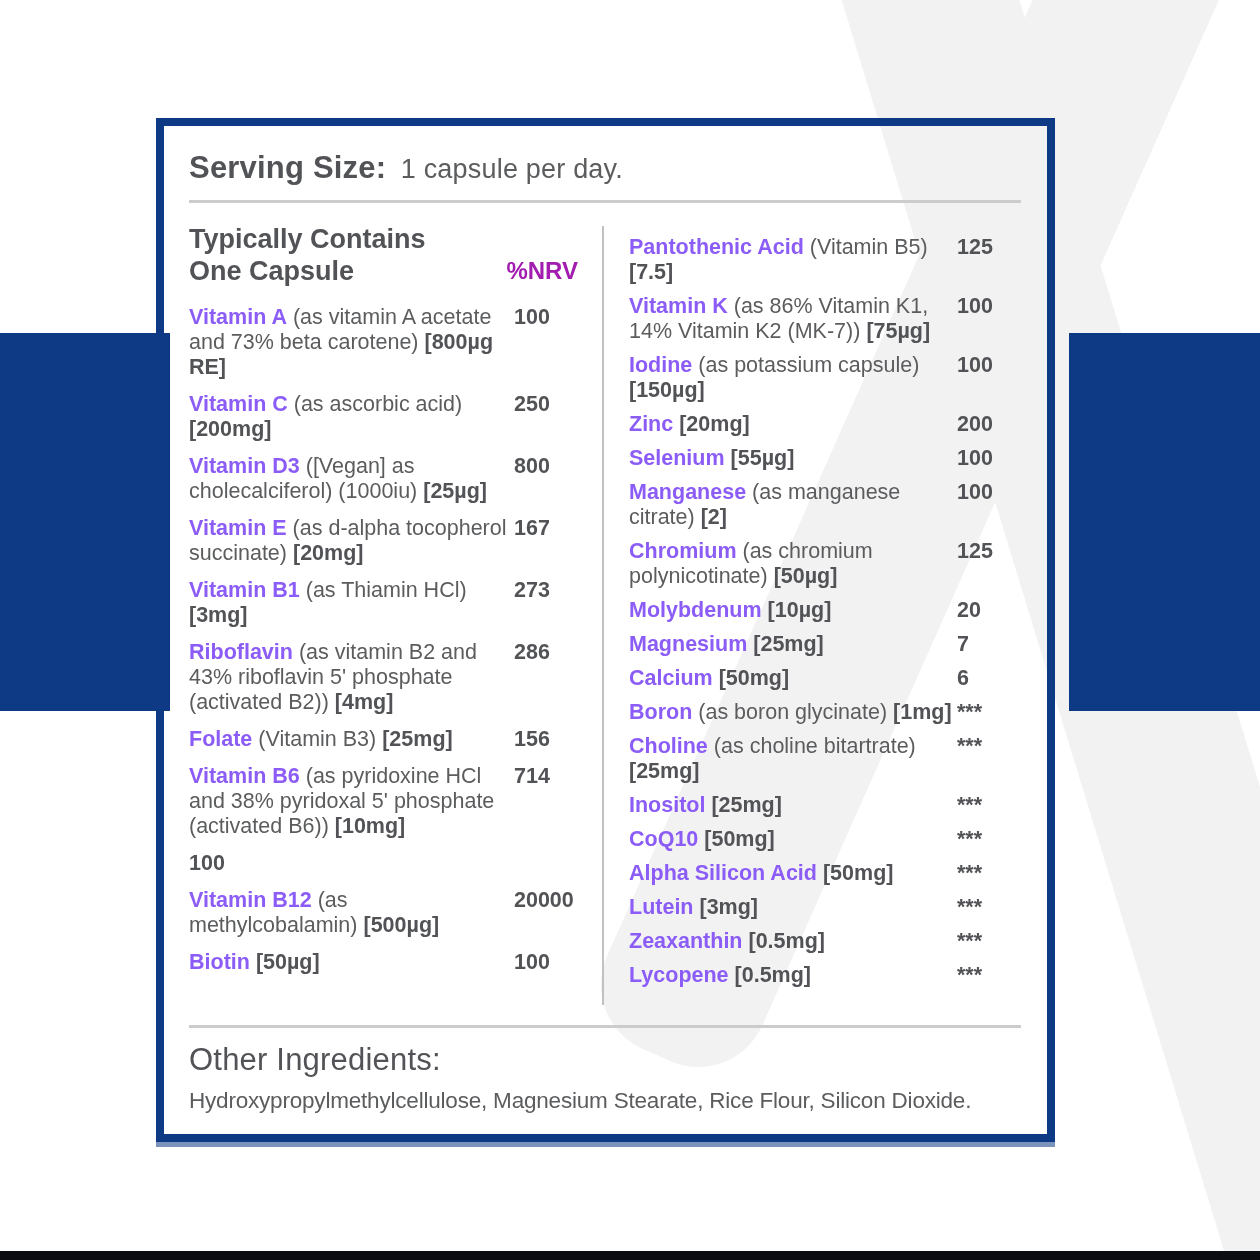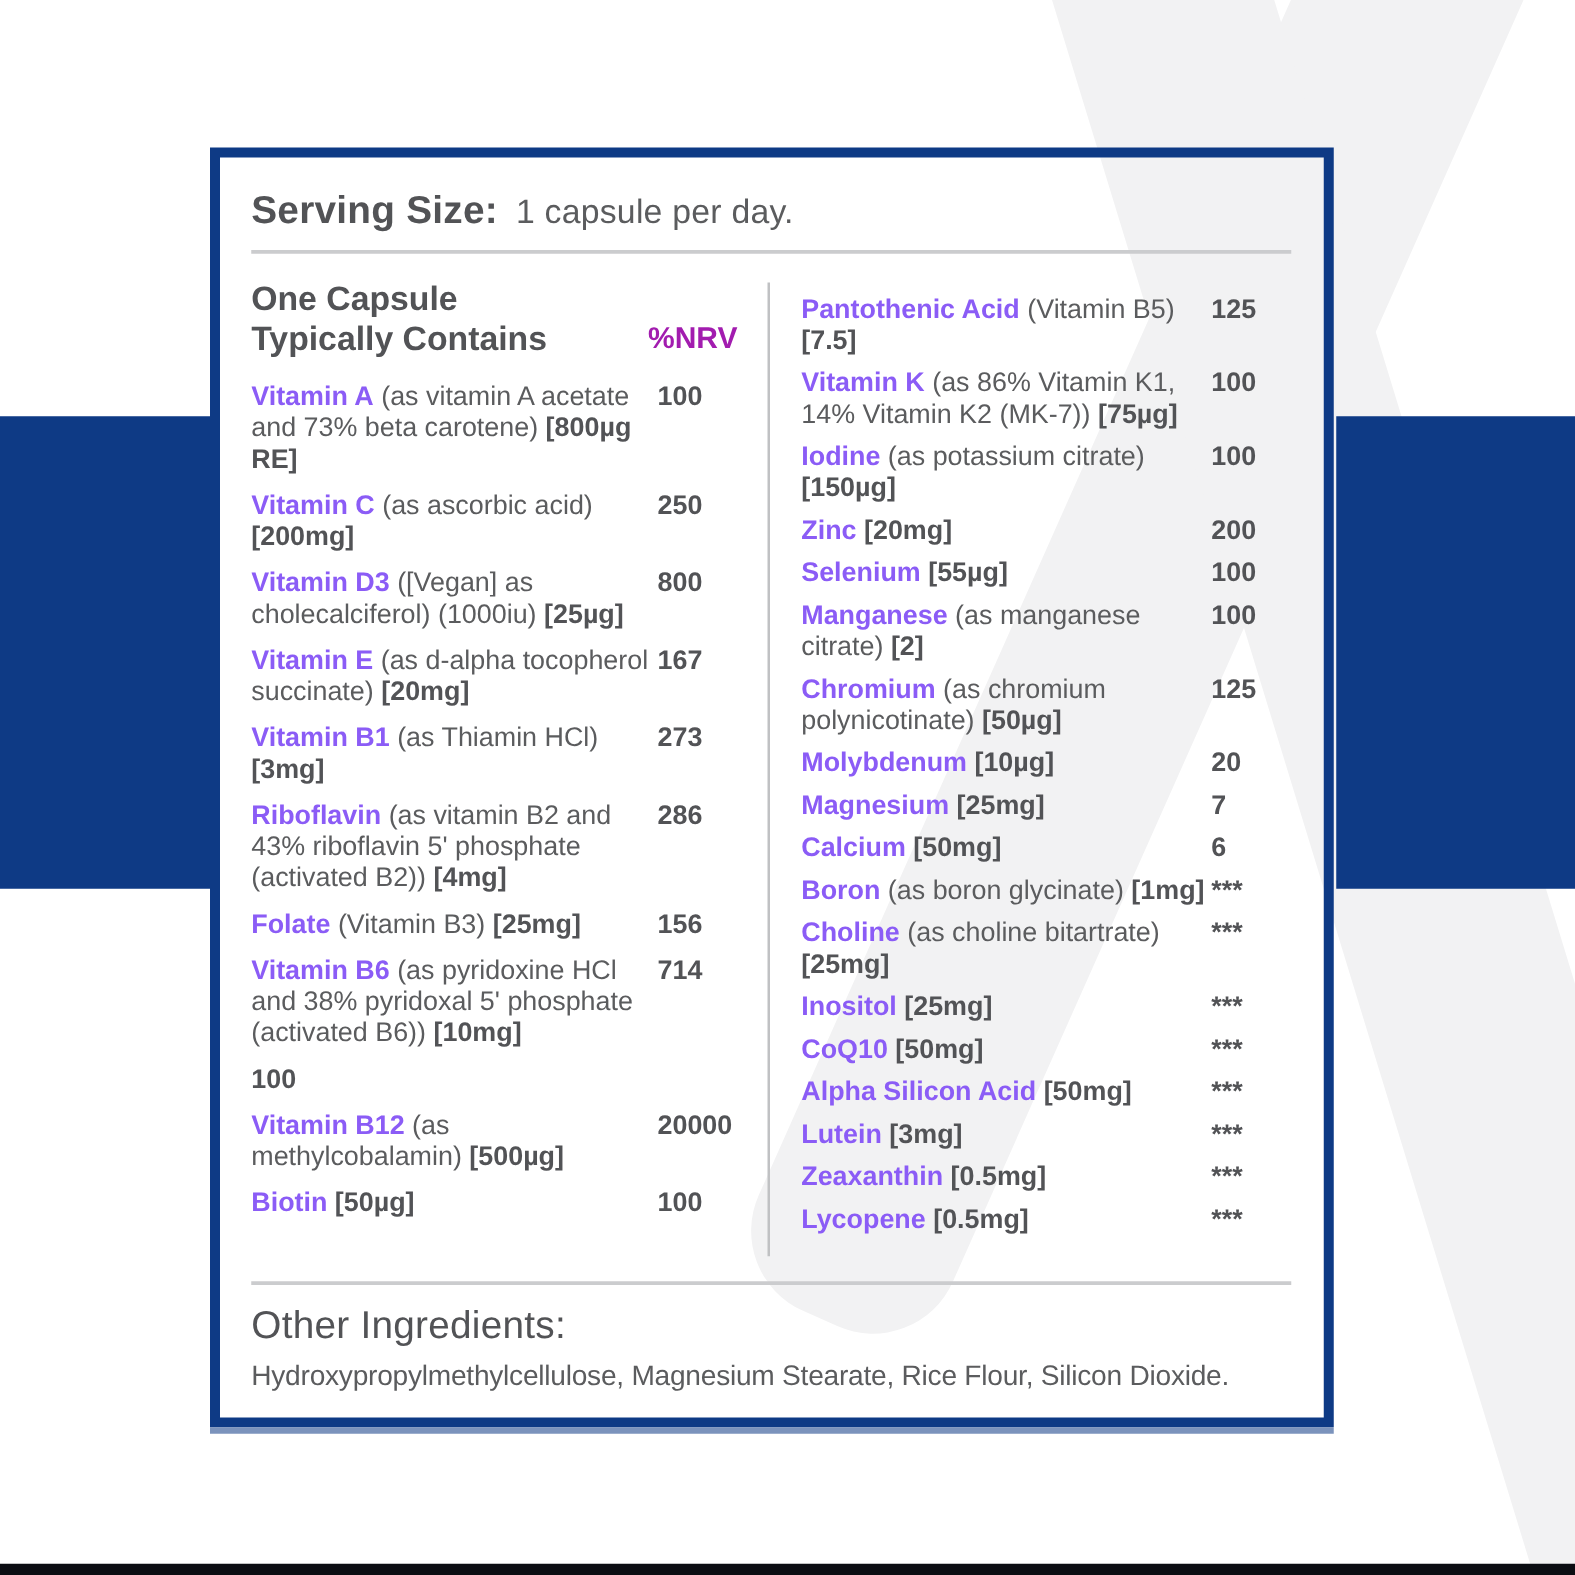--- a/index.html
+++ b/index.html
@@ -11,21 +11,21 @@
   
   .watermark{position:absolute;left:0;top:0;width:1260px;height:1260px;z-index:0;}
   
   .band{position:absolute;top:333px;height:378px;background:var(--navy,#0e3a85);z-index:2;}
   .band-left{left:0;width:170px;}
   .band-right{left:1069px;width:191px;}
   
   .bottom-bar{position:absolute;left:0;top:1251px;width:1260px;height:9px;background:var(--strip,#0b0d12);z-index:2;}
   
   .label-box{
-    position:absolute;left:168px;top:118px;width:899px;height:1024px;z-index:3;
+    position:absolute;left:156px;top:118px;width:899px;height:1024px;z-index:3;
     border:8px solid var(--navy,#0e3a85);box-sizing:border-box;
     box-shadow:0 5px 0 rgba(14,58,133,.55);
     display:flex;flex-direction:column;
     padding:0 26px 0 25px;
   }
   .serving{padding:24px 0 14px 0;flex:0 0 auto;}
   .serving .s-label{font-weight:bold;font-size:31px;color:#525356;letter-spacing:.2px;}
   .serving .s-value{font-size:27px;color:#5b5c5e;margin-left:10px;letter-spacing:.2px;}
   .top-rule{height:3px;background:var(--rule,#cbccce);flex:0 0 auto;}
   .cols{display:flex;flex:1 1 auto;overflow:hidden;padding-top:20px;}
@@ -68,22 +68,22 @@
       <span class="s-label">Serving Size:</span>
       <span class="s-value">1 capsule per day.</span>
     </div>
 
     <div class="top-rule"></div>
 
     <div class="cols">
       <div class="col-left">
         <div class="col-header">
           <div class="hdr-lines">
+            <div>Typically Contains</div>
             <div>One Capsule</div>
-            <div>Typically Contains</div>
           </div>
           <div class="hdr-nrv">%NRV</div>
         </div>
         <div id="rows-left">
             <div class="row">
               <div class="row-text"><span class="nm">Vitamin A</span> <span class="ds">(as vitamin A acetate and 73% beta carotene)</span> <span class="am">[800µg RE]</span></div>
               <div class="row-val">100</div>
             </div>
             <div class="row">
               <div class="row-text"><span class="nm">Vitamin C</span> <span class="ds">(as ascorbic acid)</span> <span class="am">[200mg]</span></div>
@@ -131,21 +131,21 @@
         <div id="rows-right">
             <div class="row">
               <div class="row-text"><span class="nm">Pantothenic Acid</span> <span class="ds">(Vitamin B5)</span> <span class="am">[7.5]</span></div>
               <div class="row-val">125</div>
             </div>
             <div class="row">
               <div class="row-text"><span class="nm">Vitamin K</span> <span class="ds">(as 86% Vitamin K1, 14% Vitamin K2 (MK-7))</span> <span class="am">[75µg]</span></div>
               <div class="row-val">100</div>
             </div>
             <div class="row">
-              <div class="row-text"><span class="nm">Iodine</span> <span class="ds">(as potassium citrate)</span> <span class="am">[150µg]</span></div>
+              <div class="row-text"><span class="nm">Iodine</span> <span class="ds">(as potassium capsule)</span> <span class="am">[150µg]</span></div>
               <div class="row-val">100</div>
             </div>
             <div class="row">
               <div class="row-text"><span class="nm">Zinc</span> <span class="am">[20mg]</span></div>
               <div class="row-val">200</div>
             </div>
             <div class="row">
               <div class="row-text"><span class="nm">Selenium</span> <span class="am">[55µg]</span></div>
               <div class="row-val">100</div>
             </div>

